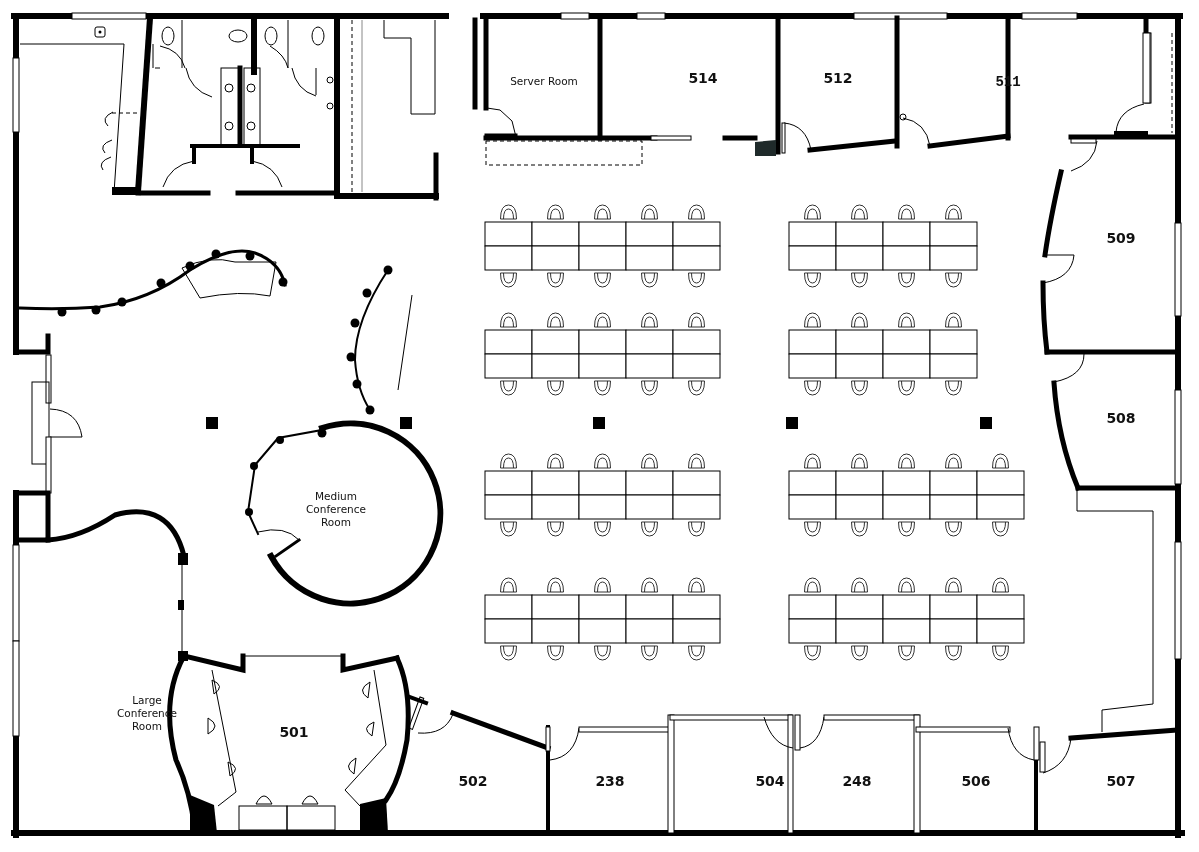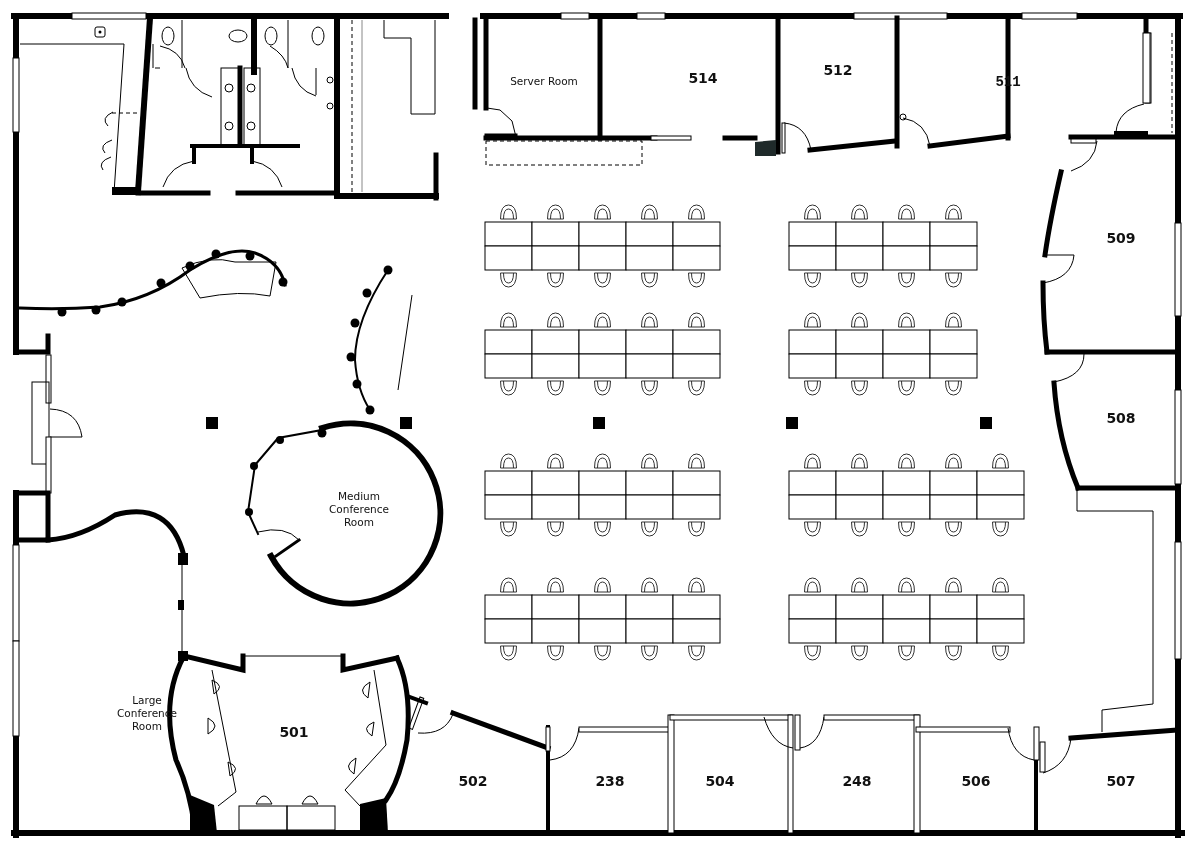--- a/index.html
+++ b/index.html
@@ -419,34 +419,34 @@
         <path d="M945.5 646 Q 945.5 660 953.5 660 Q 961.5 660 961.5 646 Z M948.5 646 Q 948.5 656 953.5 656 Q 958.5 656 958.5 646" fill="none" stroke="#333" stroke-width="1"></path>
         <path d="M992.5 592 Q 992.5 578 1000.5 578 Q 1008.5 578 1008.5 592 Z M995.5 592 Q 995.5 582 1000.5 582 Q 1005.5 582 1005.5 592" fill="none" stroke="#333" stroke-width="1"></path>
         <path d="M992.5 646 Q 992.5 660 1000.5 660 Q 1008.5 660 1008.5 646 Z M995.5 646 Q 995.5 656 1000.5 656 Q 1005.5 656 1005.5 646" fill="none" stroke="#333" stroke-width="1"></path>
       </g>
     </g>
 </svg>
 
 <div class="label-layer" id="labels">
     <div class="lbl name" style="left: 544px; top: 81px;">Server Room</div>
     <div class="lbl num" style="left: 682px; top: 78px; margin-left: 21px;">514</div>
-    <div class="lbl num" style="left: 838px; top: 70px;">512</div>
+    <div class="lbl num" style="left: 838px; top: 78px;">512</div>
     <div class="lbl num" style="left: 1008px; top: 82px; font-family: Liberation Mono, monospace;">511</div>
     <div class="lbl num" style="left: 1121px; top: 238px;">509</div>
     <div class="lbl num" style="left: 1121px; top: 418px;">508</div>
     <div class="lbl num" style="left: 1121px; top: 781px;">507</div>
     <div class="lbl num" style="left: 976px; top: 781px;">506</div>
     <div class="lbl num" style="left: 857px; top: 781px;">248</div>
-    <div class="lbl num" style="left: 720px; top: 781px; text-align: center;">504</div>
+    <div class="lbl num" style="left: 770px; top: 781px; text-align: center;">504</div>
     <div class="lbl num" style="left: 610px; top: 781px;">238</div>
     <div class="lbl num" style="left: 473px; top: 781px;">502</div>
     <div class="lbl num" style="left: 294px; top: 732px;">501</div>
   </div>
 <div class="label-layer">
-  <div class="lbl name" style="left:359px; top:509px;">
+  <div class="lbl name" style="left:336px; top:509px;">
     <span class="ml">Medium</span>
     <span class="ml">Conference</span>
     <span class="ml">Room</span>
   </div>
   <div class="lbl name" style="left:103px; top:713px;margin-left:44px;">
     <span class="ml">Large</span>
     <span class="ml">Conference</span>
     <span class="ml">Room</span>
   </div>
 </div>

